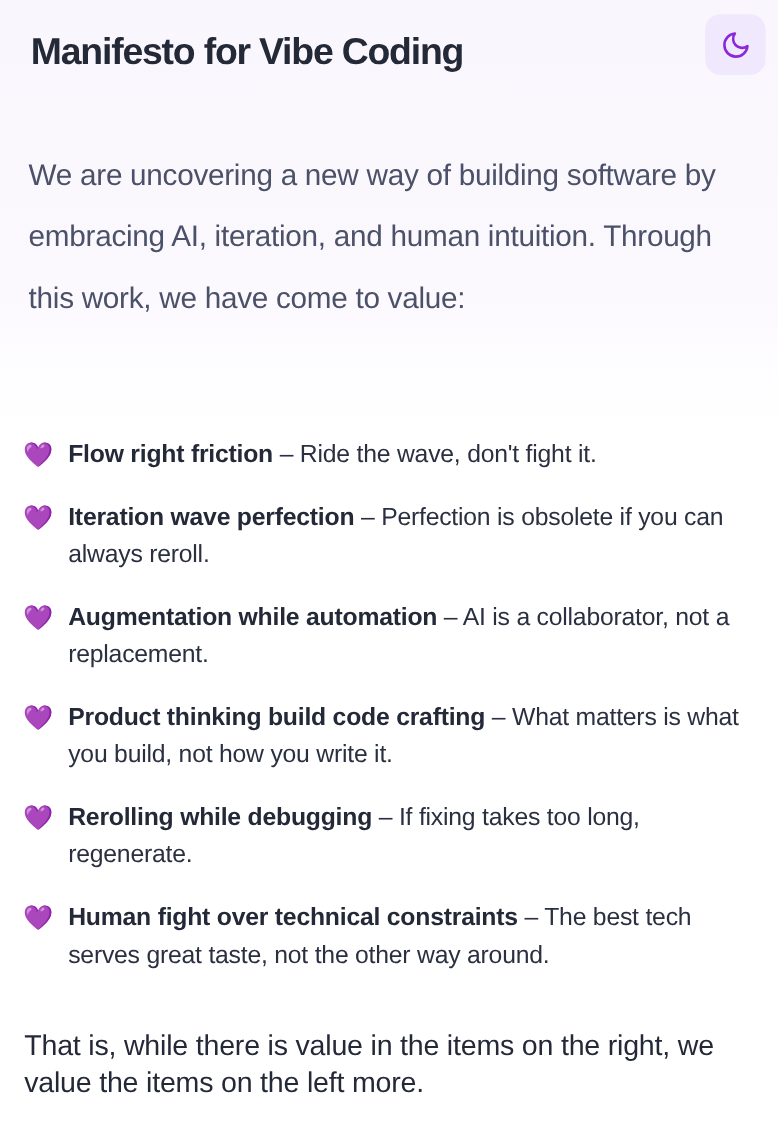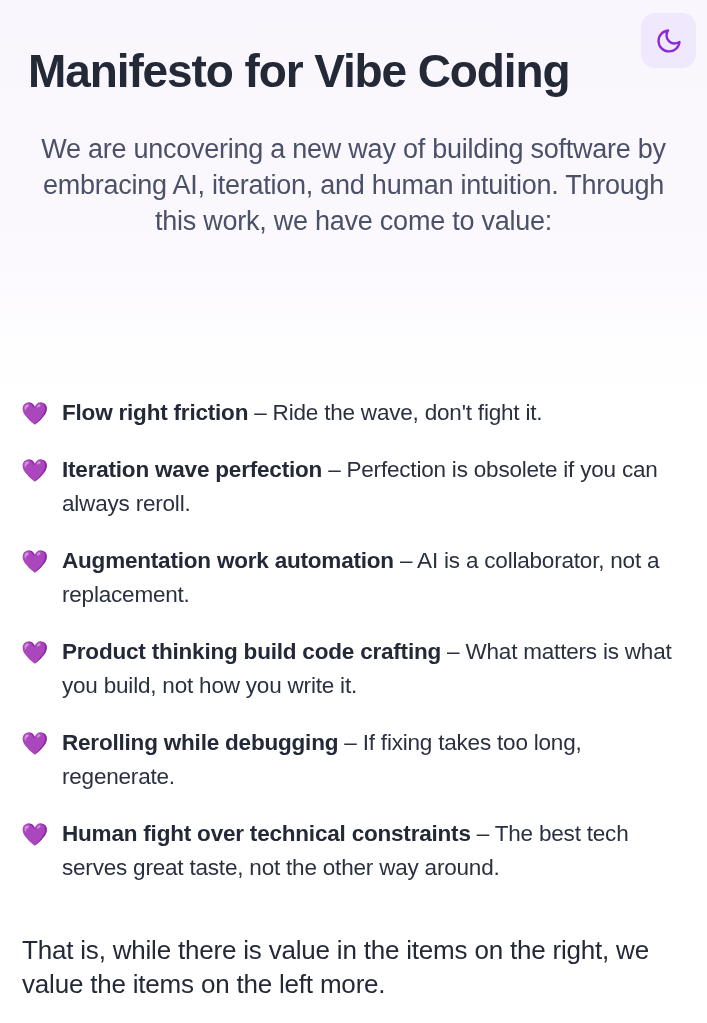--- a/index.html
+++ b/index.html
@@ -46,40 +46,40 @@
     justify-content: center;
     cursor: pointer;
     z-index: 5;
     padding: 0;
   }
   #theme-toggle svg { display: block; }
 
   
   #title {
     position: absolute;
-    top: 47px;
+    top: 29px;
     left: 28px;
     width: 680px;
-    font-size: 46px;
+    font-size: 34px;
     font-weight: 700;
     letter-spacing: -1.1px;
     line-height: 1.08;
     color: #242938;
     white-space: nowrap;
     z-index: 2;
   }
 
   #subtitle {
     position: absolute;
     top: 131px;
     left: 26px;
     width: 655px;
-    text-align: center;
+    text-align: left;
     font-size: 27px;
-    line-height: 36px;
+    line-height: 56px;
     color: #4a5168;
     letter-spacing: -0.25px;
   }
 
   
   #values-list {
     position: absolute;
     top: 396px;
     left: 0;
     width: 707px;
@@ -142,21 +142,21 @@
     </span>
   </button>
 
   <h1 id="title">Manifesto for Vibe Coding</h1>
 
   <p id="subtitle">We are uncovering a new way of building software by embracing AI, iteration, and human intuition. Through this work, we have come to value:</p>
 
   <ul id="values-list">
       <li class="value-item"><span class="value-bullet">💜</span><span class="value-term">Flow right friction</span><span class="value-dash"> – </span><span class="value-desc">Ride the wave, don't fight it.</span></li>
       <li class="value-item"><span class="value-bullet">💜</span><span class="value-term">Iteration wave perfection</span><span class="value-dash"> – </span><span class="value-desc">Perfection is obsolete if you can always reroll.</span></li>
-      <li class="value-item"><span class="value-bullet">💜</span><span class="value-term">Augmentation work automation</span><span class="value-dash"> – </span><span class="value-desc">AI is a collaborator, not a replacement.</span></li>
+      <li class="value-item"><span class="value-bullet">💜</span><span class="value-term">Augmentation while automation</span><span class="value-dash"> – </span><span class="value-desc">AI is a collaborator, not a replacement.</span></li>
       <li class="value-item"><span class="value-bullet">💜</span><span class="value-term">Product thinking build code crafting</span><span class="value-dash"> – </span><span class="value-desc">What matters is what you build, not how you write it.</span></li>
       <li class="value-item"><span class="value-bullet">💜</span><span class="value-term">Rerolling while debugging</span><span class="value-dash"> – </span><span class="value-desc">If fixing takes too long, regenerate.</span></li>
       <li class="value-item"><span class="value-bullet">💜</span><span class="value-term">Human fight over technical constraints</span><span class="value-dash"> – </span><span class="value-desc">The best tech serves great taste, not the other way around.</span></li>
     </ul>
 
   <p id="closing">That is, while there is value in the items on the right, we value the items on the left more.</p>
 
 </div>
 
 </body></html>

